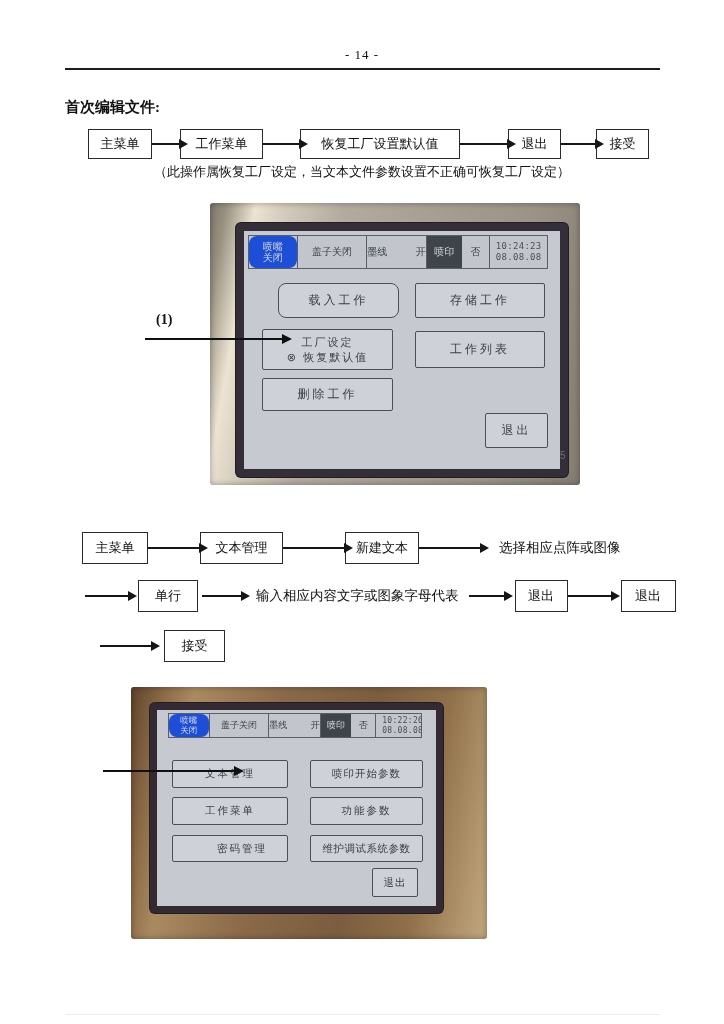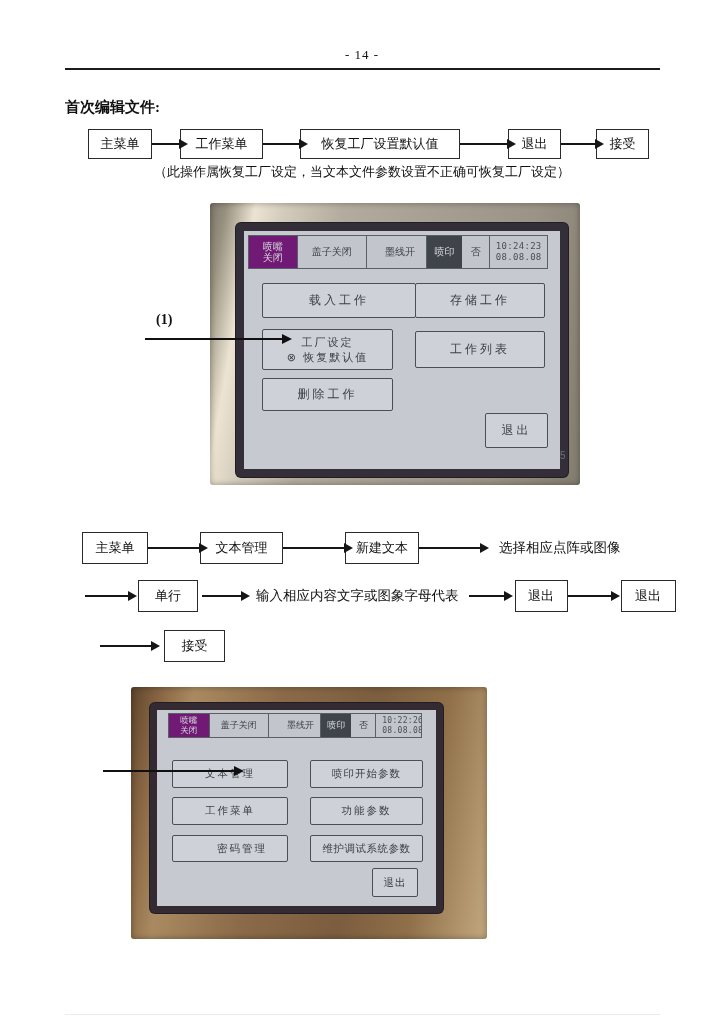--- a/index.html
+++ b/index.html
@@ -46,22 +46,22 @@
   .bezel1{left:26px;top:20px;width:332px;height:254px;border:8px solid #332e38;}
   .bezel2{left:19px;top:16px;width:293px;height:210px;border:7px solid #342a31;}
   
   .statusbar{position:absolute;display:flex;border:1px solid #5a5f66;box-sizing:border-box;background:#c2c6cc;z-index:2;}
   .scell{
     display:flex;align-items:center;justify-content:center;box-sizing:border-box;
     border-left:1px solid #5a5f66;color:#3d424a;white-space:nowrap;overflow:hidden;
     font-family:"Liberation Sans", sans-serif;
   }
   .scell:first-child{border-left:none;}
-  .scell.dark{background:#701a75;color:#d6d9dd;flex-direction:column;line-height:1.12;}
-  .inkcell{justify-content:space-between;padding:0 18px;}
+  .scell.dark{background:#1d4ed8;color:#d6d9dd;flex-direction:column;line-height:1.12;border-radius:8px;}
+  .inkcell{justify-content:space-between;padding:0 0;}
   .printcell{padding:0;}
   .seg-dark{background:#3f444b;color:#d6d9dd;height:100%;display:flex;align-items:center;justify-content:center;flex:0 0 56%;}
   .seg-val{flex:1;display:flex;align-items:center;justify-content:center;}
   .timecell{flex-direction:column;font-family:"DejaVu Sans Mono", monospace;color:#4a4f56;letter-spacing:.3px;line-height:1.2;}
   .lcdbtn{
     position:absolute;border:1.6px solid #4a4f56;border-radius:2px;box-sizing:border-box;z-index:2;
     display:flex;align-items:center;justify-content:center;color:#3c4148;
     background:rgba(250,250,252,.16);font-family:"Liberation Sans", sans-serif;letter-spacing:3px;
   }
   .lcdbtn.two-line{flex-direction:column;line-height:1.3;letter-spacing:2px;}
@@ -112,21 +112,21 @@
       <div class="scell printcell" style="width:64px;font-size:10px;">
         <span class="seg-dark">喷印</span>
         <span class="seg-val">否</span>
       </div>
       <div class="scell timecell" style="width:58px;font-size:9px;">
         <span>10:24:23</span>
         <span>08.08.08</span>
       </div>
     </div>
 
-    <div class="lcdbtn p1btn" style="left:52px;top:80px;width:154px;height:35px;">载入工作</div>
+    <div class="lcdbtn p1btn" style="left:68px;top:80px;width:121px;height:35px;border-radius:8px;">载入工作</div>
     <div class="lcdbtn p1btn two-line" style="left:52px;top:126px;width:131px;height:41px;font-size:11px;">
       <span>工厂设定</span>
       <span><span>⊗</span> <span>恢复默认值</span></span>
     </div>
     <div class="lcdbtn p1btn" style="left:205px;top:80px;width:130px;height:35px;">存储工作</div>
     <div class="lcdbtn p1btn" style="left:205px;top:128px;width:130px;height:37px;font-family:Liberation Mono, monospace;">工作列表</div>
     <div class="lcdbtn p1btn" style="left:52px;top:175px;width:131px;height:33px;">删除工作</div>
     <div class="lcdbtn p1btn" style="left:275px;top:210px;width:63px;height:35px;">退出</div>
     <div class="corner-mark" style="left:350px;top:247px;">5</div>
   </div>

